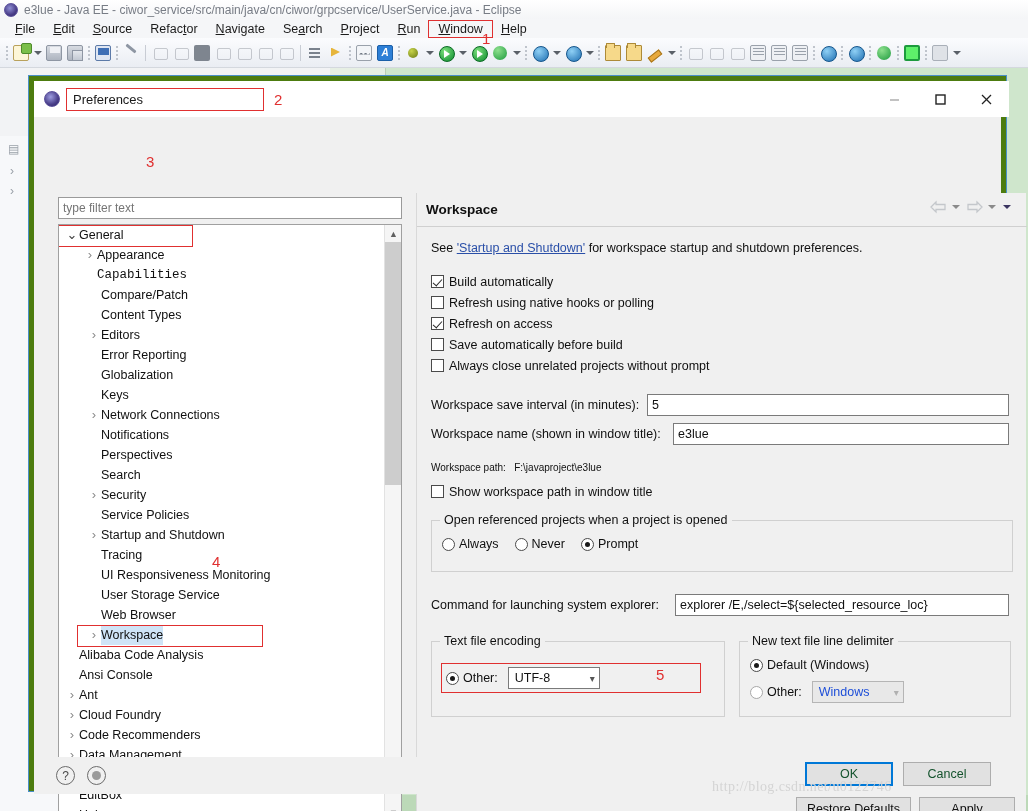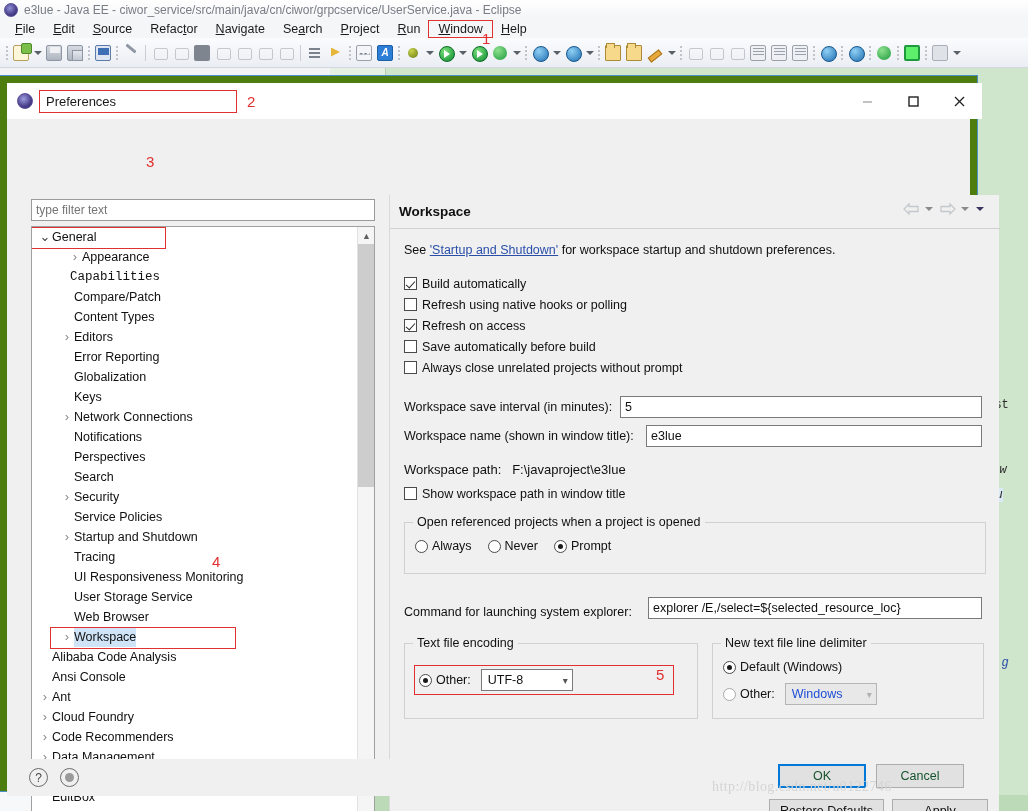--- a/index.html
+++ b/index.html
@@ -141,23 +141,23 @@
     background: #f7f8fa;
   }
   .bgrow { position:absolute; color:#9aa0a8; font-size:12px;}
   #code-bottom-line {
     position: absolute; left: 330px; top: 795px; width: 698px; height: 16px;
     background: #bcd9b8; font-family:"Liberation Mono", monospace; font-size:12px;
   }
 
   
   #prefs-dialog {
-    position: absolute; left: 0; top: 76px; width: 977px; height: 715px;
+    position: absolute; left: 29px; top: 76px; width: 977px; height: 715px;
     background: #f0f0f0;
-    border: 7px solid #4d7c0f;
+    border: 5px solid #4d7c0f;
     box-shadow: 0 0 0 1px #4a8fc8;
   }
   #prefs-titlebar {
     position: absolute; left: 0; top: 0; width: 975px; height: 36px;
     background: #ffffff;
     display: flex; align-items: center;
   }
   #prefs-icon {
     width: 16px; height: 16px; margin-left: 10px; margin-right: 6px;
     border-radius: 50%; flex: none;
@@ -262,21 +262,21 @@
     border:solid #2b2b2b; border-width: 0 1.6px 1.6px 0; transform: rotate(42deg);
   }
 
   .field-row { display:flex; align-items:center; height: 25px; margin-top: 4px; }
   .field-label { font-size: 12.5px; color:#101010; }
   .tinput {
     border: 1px solid #7a7a7a; background:#fff; height: 22px;
     font-size:12.5px; color:#101010; padding: 1px 4px; line-height: 19px;
     font-family: "Liberation Sans", sans-serif;
   }
-  .static-line { font-size:13px; color:#101010; height: 20px; line-height: 20px; }
+  .static-line { font-size:10px; color:#101010; height: 20px; line-height: 20px; }
 
   .group {
     border: 1px solid #d0d0d0; position: relative;
     padding: 16px 10px 8px 10px; margin-top: 6px;
   }
   .group > .glegend {
     position: absolute; top: -8px; left: 8px; background: #f0f0f0;
     padding: 0 4px; font-size: 12.5px; color: #101010;
   }
   .radio-row { display:flex; align-items:center; gap: 16px; }
@@ -548,21 +548,21 @@
           <line x1="11" y1="2" x2="2" y2="11" stroke="#222" stroke-width="1.3"></line>
         </svg>
     </div>
   </div>
 
   <input id="filter-input" type="text" readonly="" placeholder="type filter text" style="">
 
   <div id="tree-panel">
     <div id="tree-list">
         <div class="tree-row boxed boxed-general" style="padding-left: 6px;"><span class="twisty" style="color: rgb(58, 58, 58); font-size: 13px;">⌄</span><span class="lbl">General</span></div>
-        <div class="tree-row" style="padding-left: 36px;"><span class="twisty" style="font-size: 13px;">›</span><span class="lbl">Appearance</span></div>
+        <div class="tree-row" style="padding-left: 24px;"><span class="twisty" style="font-size: 13px;">›</span><span class="lbl">Appearance</span></div>
         <div class="tree-row" style="padding-left: 24px; font-family: Liberation Mono, monospace;"><span class="twisty">&nbsp;</span><span class="lbl">Capabilities</span></div>
         <div class="tree-row" style="padding-left: 28px;"><span class="twisty">&nbsp;</span><span class="lbl">Compare/Patch</span></div>
         <div class="tree-row" style="padding-left: 28px;"><span class="twisty">&nbsp;</span><span class="lbl">Content Types</span></div>
         <div class="tree-row" style="padding-left: 28px;"><span class="twisty" style="font-size: 13px;">›</span><span class="lbl">Editors</span></div>
         <div class="tree-row" style="padding-left: 28px;"><span class="twisty">&nbsp;</span><span class="lbl">Error Reporting</span></div>
         <div class="tree-row" style="padding-left: 28px;"><span class="twisty">&nbsp;</span><span class="lbl">Globalization</span></div>
         <div class="tree-row" style="padding-left: 28px;"><span class="twisty">&nbsp;</span><span class="lbl">Keys</span></div>
         <div class="tree-row" style="padding-left: 28px;"><span class="twisty" style="font-size: 13px;">›</span><span class="lbl">Network Connections</span></div>
         <div class="tree-row" style="padding-left: 28px;"><span class="twisty">&nbsp;</span><span class="lbl">Notifications</span></div>
         <div class="tree-row" style="padding-left: 28px;"><span class="twisty">&nbsp;</span><span class="lbl">Perspectives</span></div>
@@ -679,21 +679,21 @@
               <span class="radio"></span>
               <span>Never</span>
             </span>
             <span class="rad-item">
               <span class="radio sel"></span>
               <span>Prompt</span>
             </span>
           </div>
       </div>
 
-      <div class="field-row" style="margin-top:20px;align-items:flex-end;">
+      <div class="field-row" style="margin-top:20px;">
         <span class="field-label" style="width:244px;">Command for launching system explorer:</span>
         <input class="tinput" style="width: 334px;" type="text" readonly="" value="explorer /E,/select=${selected_resource_loc}">
       </div>
 
       <div style="display:flex; gap:14px; margin-top:18px;">
 
         <div class="group" style="width:294px; height:76px; position:relative;">
           <span class="glegend">Text file encoding</span>
           <div class="rad-item redbox" style="margin-top:6px; padding:3px 4px; width:258px;">
             <span class="radio sel"></span>

